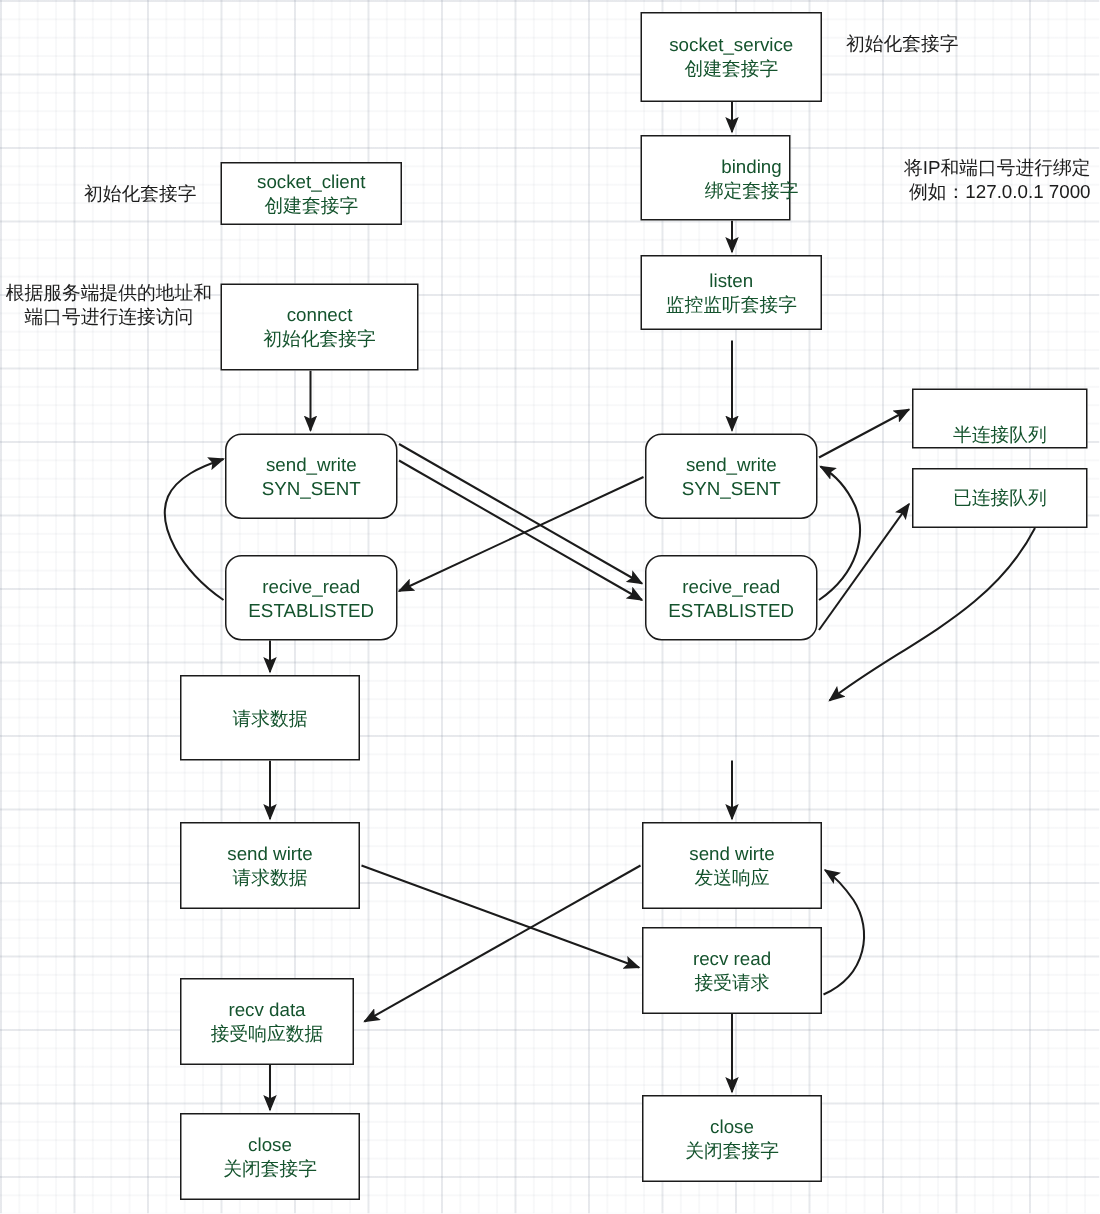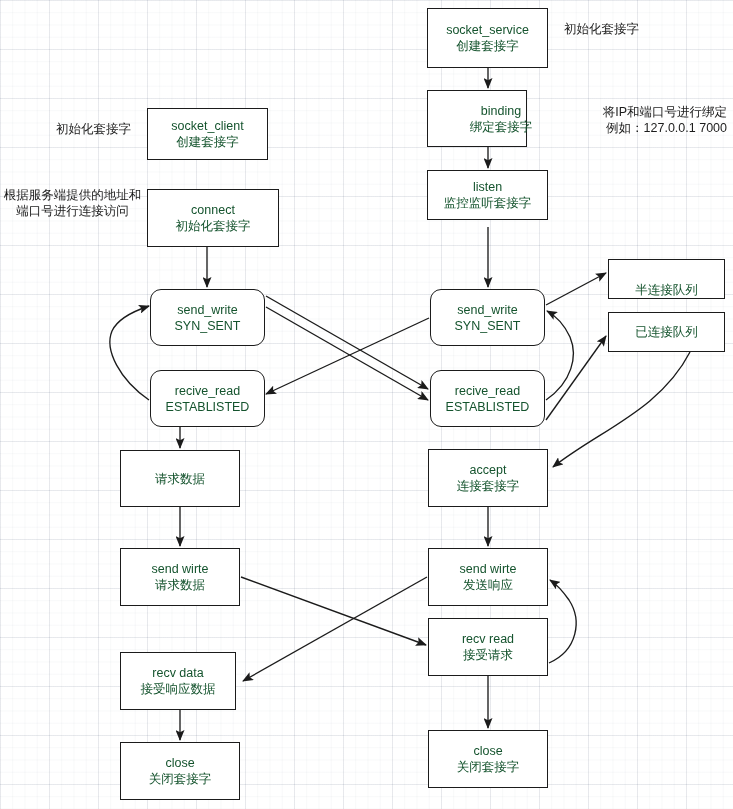--- a/index.html
+++ b/index.html
@@ -101,21 +101,21 @@
       <path d="M690,352 C660,410 600,430 553,467"></path>
 
       <path d="M241,577 L426,645"></path>
 
       <path d="M427,577 L243,681"></path>
 
       <path d="M549,663 C578,650 582,620 569,600 C562,590 556,584 550,580"></path>
     </g>
   </svg>
 
-  <div class="node rect" style="left:147px; top:108px; width:121px; height:52px;">
+  <div class="node rect" style="left:147px; top:108px; width:121px; height:42px;">
     <span class="l1">socket_client</span>
     <span class="l2">创建套接字</span>
   </div>
 
   <div class="node rect" style="left:147px; top:189px; width:132px; height:58px;">
     <span class="l1">connect</span>
     <span class="l2">初始化套接字</span>
   </div>
 
   <div class="node rounded" style="left:150px; top:289px; width:115px; height:57px;">
@@ -169,24 +169,20 @@
   <div class="node rounded" style="left:430px; top:289px; width:115px; height:57px;">
     <span class="l1">send_write</span>
     <span class="l2">SYN_SENT</span>
   </div>
 
   <div class="node rounded" style="left:430px; top:370px; width:115px; height:57px;">
     <span class="l1">recive_read</span>
     <span class="l2">ESTABLISTED</span>
   </div>
 
-  <div class="node rect" style="left:428px; top:449px; width:120px; height:58px;">
-    <span class="l1">accept</span>
-    <span class="l2">连接套接字</span>
-  </div>
 
   <div class="node rect" style="left:428px; top:548px; width:120px; height:58px;">
     <span class="l1">send wirte</span>
     <span class="l2">发送响应</span>
   </div>
 
   <div class="node rect" style="left:428px; top:618px; width:120px; height:58px;">
     <span class="l1">recv read</span>
     <span class="l2">接受请求</span>
   </div>

